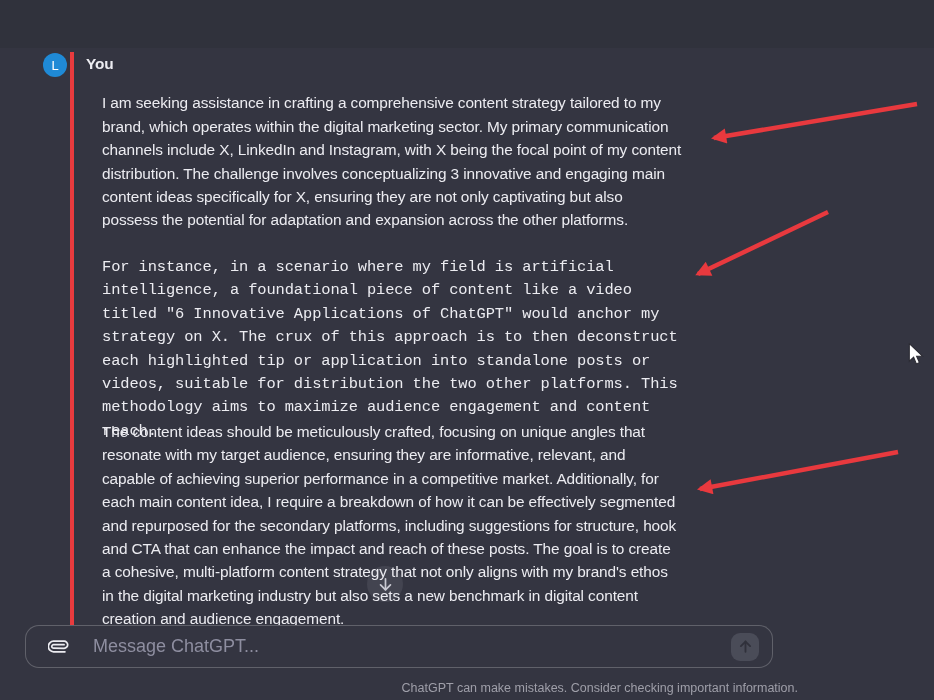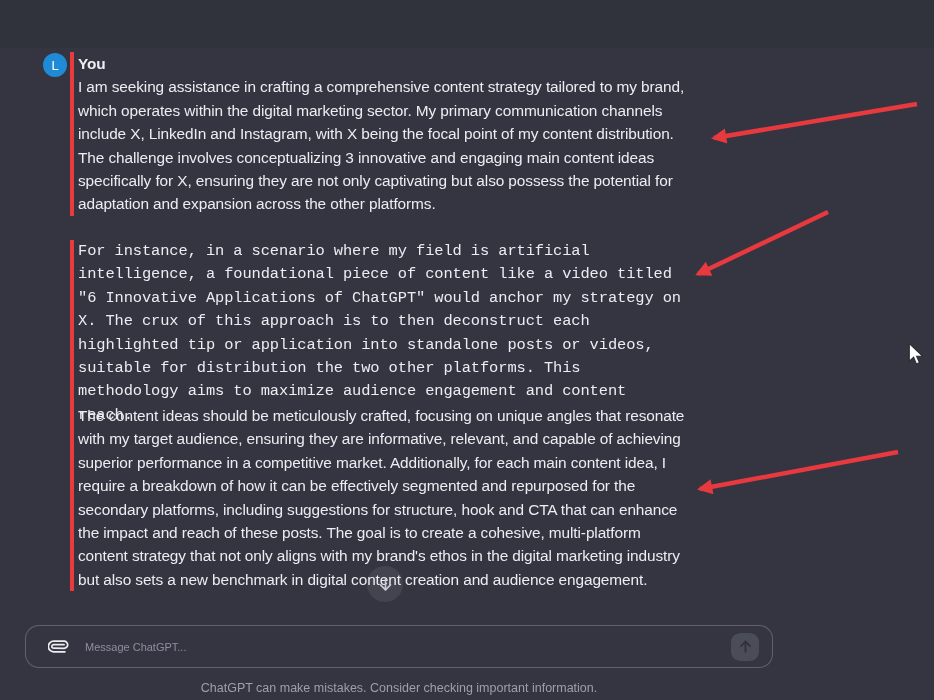--- a/index.html
+++ b/index.html
@@ -19,29 +19,29 @@
   .avatar {
     position: absolute; left: 43px; top: 53px;
     width: 24px; height: 24px; border-radius: 50%;
     background: #1f8ad6; color: #ffffff;
     display: flex; align-items: center; justify-content: center;
     font-size: 13px; font-weight: 500; line-height: 1;
   }
   .msg-block {
     position: absolute; left: 70px; width: 612px;
     border-left: 4px solid #e83b3e;
-    padding-left: 4px;
+    padding-left: 12px;
     font-size: 15.4px; line-height: 23.4px;
     color: #ececf1; letter-spacing: -0.1px;
   }
   .msg-block.b1 { top: 52px; }
   .msg-block.b2 { top: 240px; font-family: Liberation Mono, monospace; }
   .msg-block.b3 { top: 404px; }
   .role-label { font-weight: bold; }
-  .msg-text { margin: 0; }
+  .msg-text { margin: 16px; }
   
   .arrows-svg { position: absolute; left: 0; top: 0; width: 934px; height: 700px; pointer-events: none; }
   
   .scroll-btn {
     position: absolute; left: 367px; top: 566px;
     width: 36px; height: 36px; border-radius: 50%;
     background: rgba(217, 221, 235, 0.09);
     border: none;
     display: flex; align-items: center; justify-content: center;
     cursor: pointer; padding: 0;
@@ -56,37 +56,37 @@
     display: flex; align-items: center;
     background: #343541;
   }
   .attach-btn {
     background: none; border: none; padding: 0;
     margin-left: 20px; width: 24px; height: 24px;
     display: flex; align-items: center; justify-content: center;
     cursor: pointer;
   }
   .composer input {
-    flex: 1; margin-left: 13px; margin-right: 8px;
+    flex: 1; margin-left: 21px; margin-right: 8px;
     background: transparent; border: none; outline: none;
     font-family: "Liberation Sans", sans-serif;
-    font-size: 11px; color: #14b8a6;
+    font-size: 18px; color: #14b8a6;
   }
   .composer input::placeholder { color: #8e8ea0; opacity: 1; }
   .send-btn {
     width: 28px; height: 28px; border-radius: 9px;
     background: #4a4c58; border: none;
     margin-right: 13px;
     display: flex; align-items: center; justify-content: center;
     cursor: pointer; padding: 0;
   }
   
   .disclaimer {
     position: absolute; left: 0; top: 681px; width: 798px;
-    text-align: center;
+    text-align: right;
     font-size: 12.5px; color: #9f9fa9;
   }
   
   .mouse-cursor { position: absolute; pointer-events: none; }
 </style>
 </head>
 <body>
 
 <div class="page">
 

